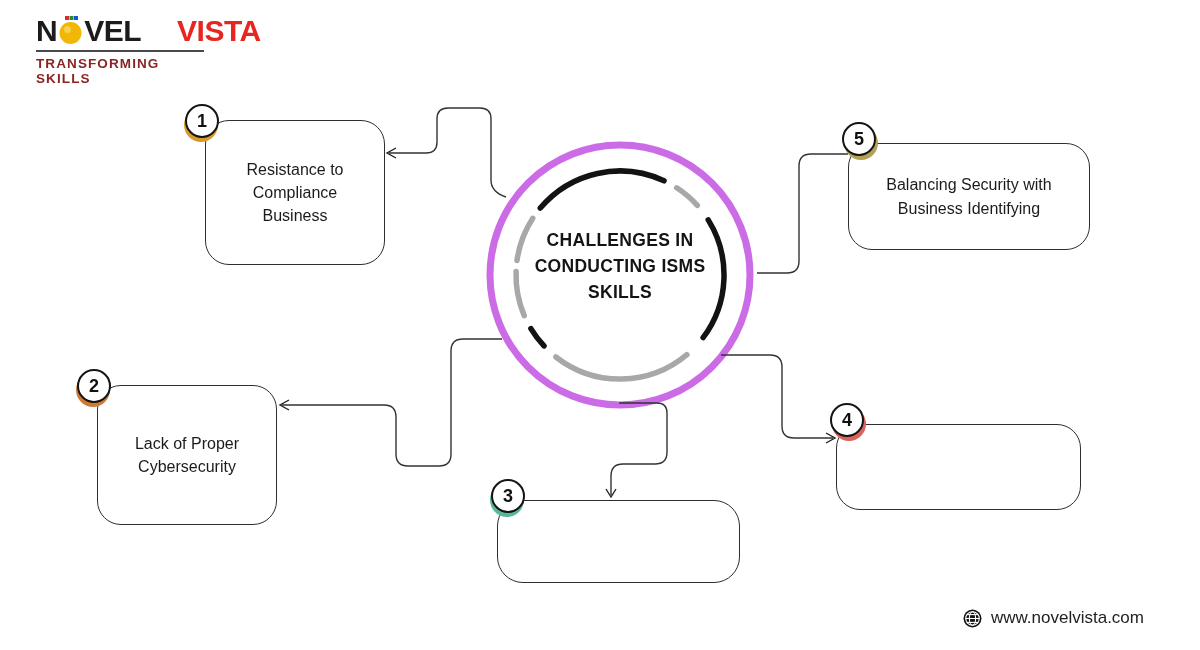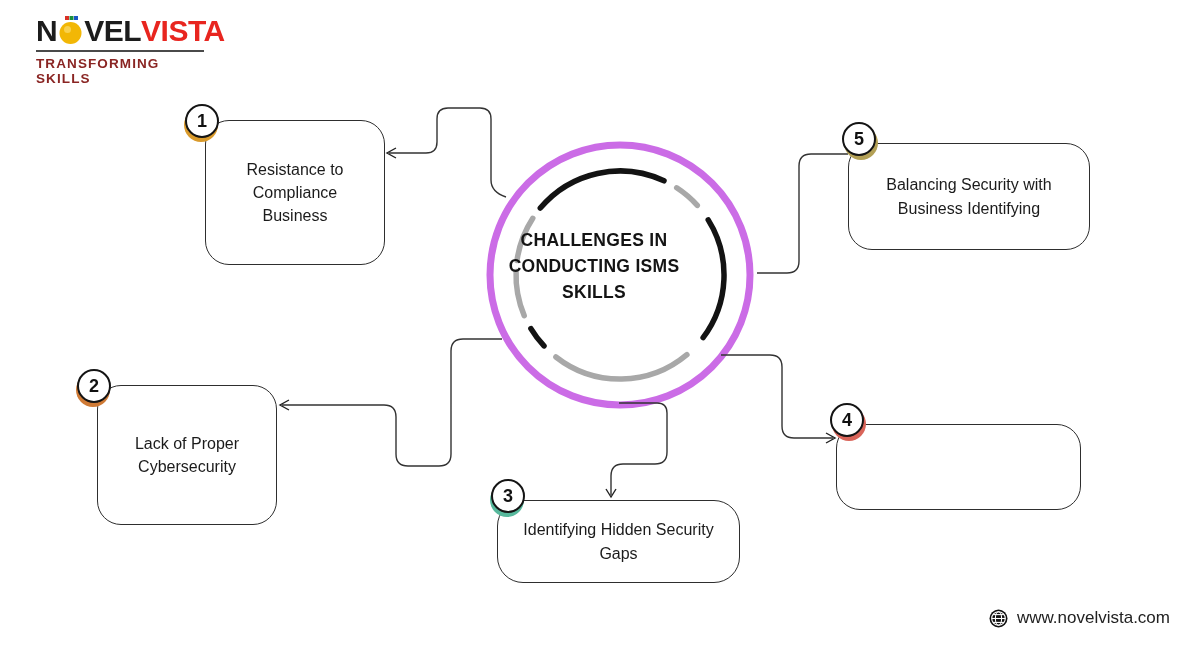--- a/index.html
+++ b/index.html
@@ -10,33 +10,33 @@
     position:relative;
     overflow:hidden;
     color:#1b1b1b;
   }
   .canvas { position:absolute; inset:0; width:1200px; height:650px; }
 
   
   .logo { position:absolute; left:36px; top:16px; width:180px; }
   .logo-row { display:flex; align-items:center; font-weight:700; font-size:30px; letter-spacing:-0.5px; line-height:1; }
   .logo-black { color:#1c1c1c; }
-  .logo-red { color:#e8251f; }
+  .logo-red { color:#e8251f;margin-left:36px; }
   .bulb { display:inline-block; width:25px; height:30px; margin:0 1px; position:relative; }
   .logo-divider { border-top:2px solid #4a4a4a; margin:4px 0 4px 0; width:168px; }
   .logo-tagline { font-size:13.5px; letter-spacing:1.1px; color:#8a2523; font-weight:700; }
 
   
   svg.layer { position:absolute; left:0; top:0; width:1200px; height:650px; }
   .connector { fill:none; stroke:#333333; stroke-width:1.4; }
   .arrowhead { fill:none; stroke:#222222; stroke-width:1.4; }
 
   
   .center-title {
-    position:absolute; left:484px; top:228px; width:220px;
+    position:absolute; left:510px; top:228px; width:220px;
     text-align:center; font-weight:700; font-size:17.5px;
     line-height:1.48; letter-spacing:0.3px; color:#141414;
   }
 
   
   .item-box {
     position:absolute; background:#ffffff;
     border:1.4px solid #2e2e2e;
     display:flex; align-items:center; justify-content:center;
     text-align:center; font-size:16px; font-weight:500;
@@ -54,21 +54,21 @@
     display:flex; align-items:center; justify-content:center;
     font-weight:700; font-size:18px; color:#111111;
     box-shadow:-1px 4px 0 0 var(--accent, #c89); z-index:3;
   }
   .badge-pos-side { left:-21px; top:-17px; }
   .badge-pos-top  { left:-7px;  top:-22px; }
   .badge-br { box-shadow:2px 4px 0 0 var(--accent, #c89); }
 
   
   .footer {
-    position:absolute; right:30px; bottom:22px;
+    position:absolute; right:56px; bottom:22px;
     display:flex; align-items:center; gap:9px;
     font-size:17px; color:#222222;
   }
 </style>
 </head>
 <body>
 
 <div class="canvas">
 
   <div class="logo">
@@ -136,21 +136,20 @@
     <div class="badge badge-pos-side" style="--accent: #cf7a35;">
       <span>2</span>
     </div>
     <span>Lack of Proper Cybersecurity</span>
   </div>
 
   <div class="item-box box-3">
     <div class="badge badge-pos-top" style="--accent: #57b89c;">
       <span>3</span>
     </div>
-    <span>Identifying Hidden Security Gaps</span>
   </div>
 
   <div class="item-box box-4">
     <div class="badge badge-pos-top badge-br" style="--accent: #d96459;">
       <span>4</span>
     </div>
   </div>
 
   <div class="item-box box-5">
     <div class="badge badge-pos-top badge-br" style="--accent: #b3a055;">

